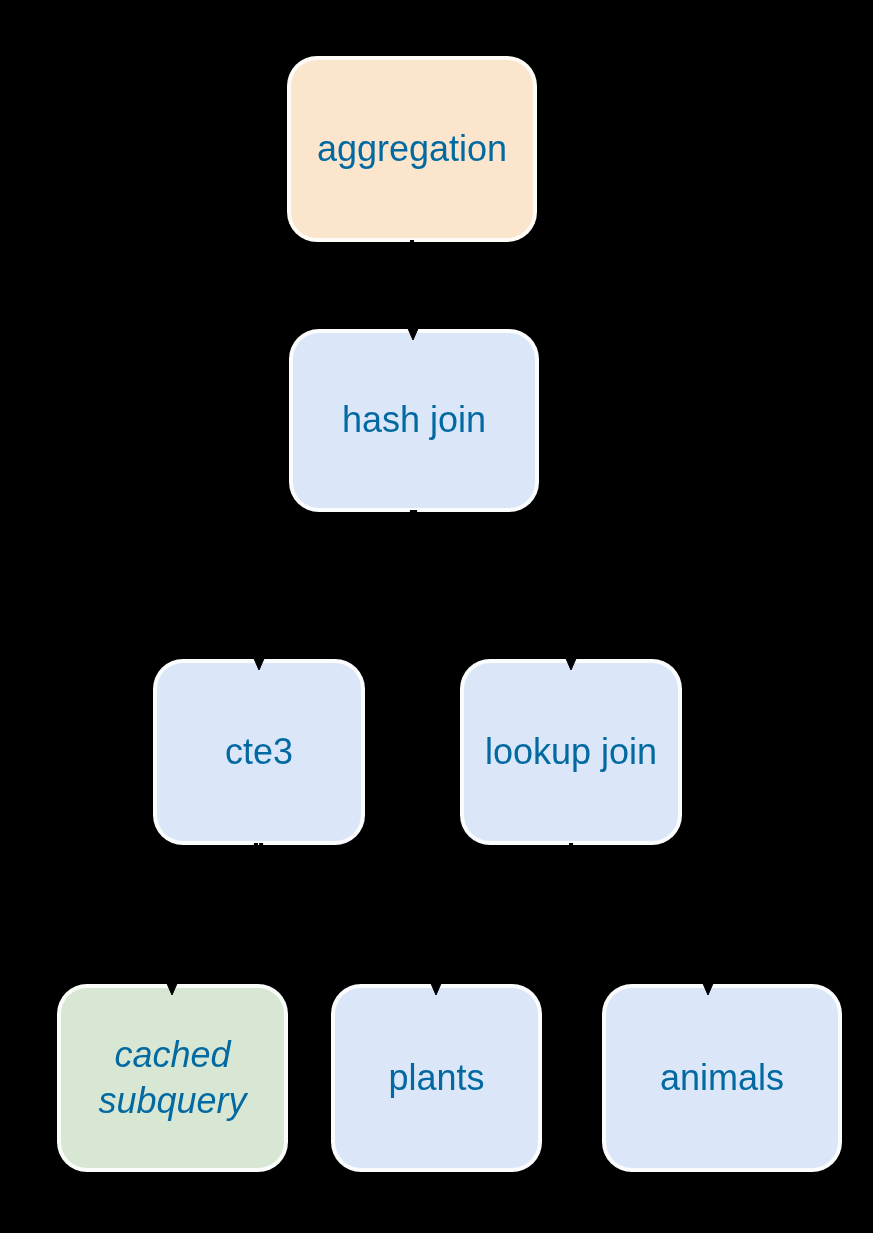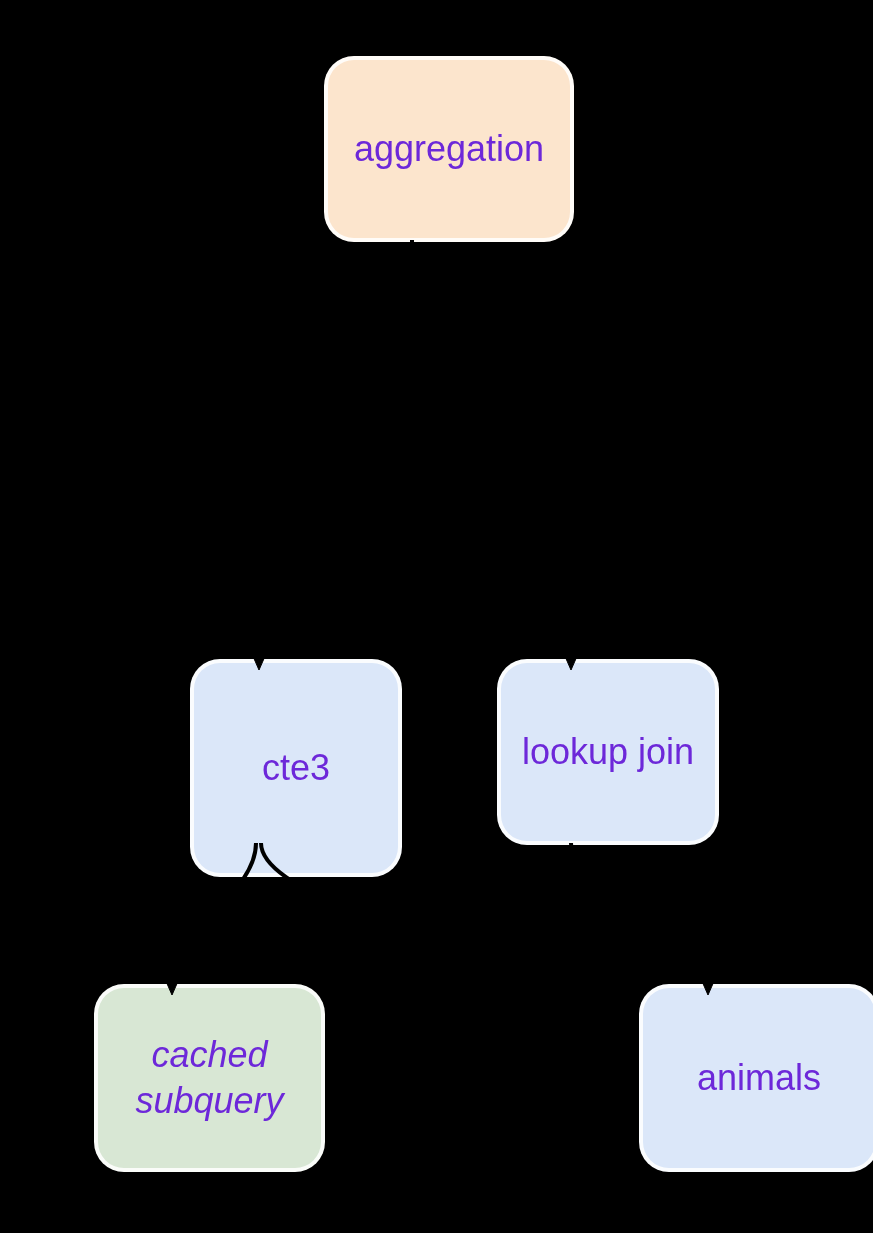--- a/index.html
+++ b/index.html
@@ -19,29 +19,28 @@
     position: absolute;
     box-sizing: border-box;
     border: 4px solid rgba(255, 255, 255, 0.86);
     border-radius: 30px;
     display: flex;
     align-items: center;
     justify-content: center;
     text-align: center;
     font-size: 36px;
     line-height: 1.28;
-    color: #6d28d9;
+    color: #0369a1;
     padding: 0 10px;
     z-index: 1;
-    margin-left: 37px;
   }
   
   .n-aggregation     { left: 287px; top:  56px; width: 250px; height: 186px; background: #fce5cd; }
   .n-hash-join       { left: 289px; top: 329px; width: 250px; height: 183px; background: #dbe7f9; }
-  .n-cte3            { left: 153px; top: 659px; width: 212px; height: 218px; background: #dbe7f9; }
+  .n-cte3            { left: 153px; top: 659px; width: 212px; height: 186px; background: #dbe7f9; }
   .n-lookup-join     { left: 460px; top: 659px; width: 222px; height: 186px; background: #dbe7f9; }
   .n-cached-subquery { left:  57px; top: 984px; width: 231px; height: 188px; background: #d8e7d4; font-style: italic; }
   .n-plants          { left: 331px; top: 984px; width: 211px; height: 188px; background: #dbe7f9; }
   .n-animals         { left: 602px; top: 984px; width: 240px; height: 188px; background: #dbe7f9; }
 
   .edges {
     position: absolute;
     left: 0; top: 0;
     width: 873px;
     height: 1233px;
@@ -61,33 +60,39 @@
 </style>
 </head>
 <body>
 
 <div class="stage">
 
   <div class="node n-aggregation">
     <span>aggregation</span>
   </div>
 
+  <div class="node n-hash-join">
+    <span>hash join</span>
+  </div>
 
   <div class="node n-cte3">
     <span>cte3</span>
   </div>
 
   <div class="node n-lookup-join">
     <span>lookup join</span>
   </div>
 
   <div class="node n-cached-subquery">
     <span>cached subquery</span>
   </div>
 
+  <div class="node n-plants">
+    <span>plants</span>
+  </div>
 
   <div class="node n-animals">
     <span>animals</span>
   </div>
 
   <svg class="edges" viewBox="0 0 873 1233" xmlns="http://www.w3.org/2000/svg">
 
     <g>
       <path d="M 412 240 C 412 275, 413 300, 413 331"></path>
       <polygon points="406,324 420,324 413,340"></polygon>

